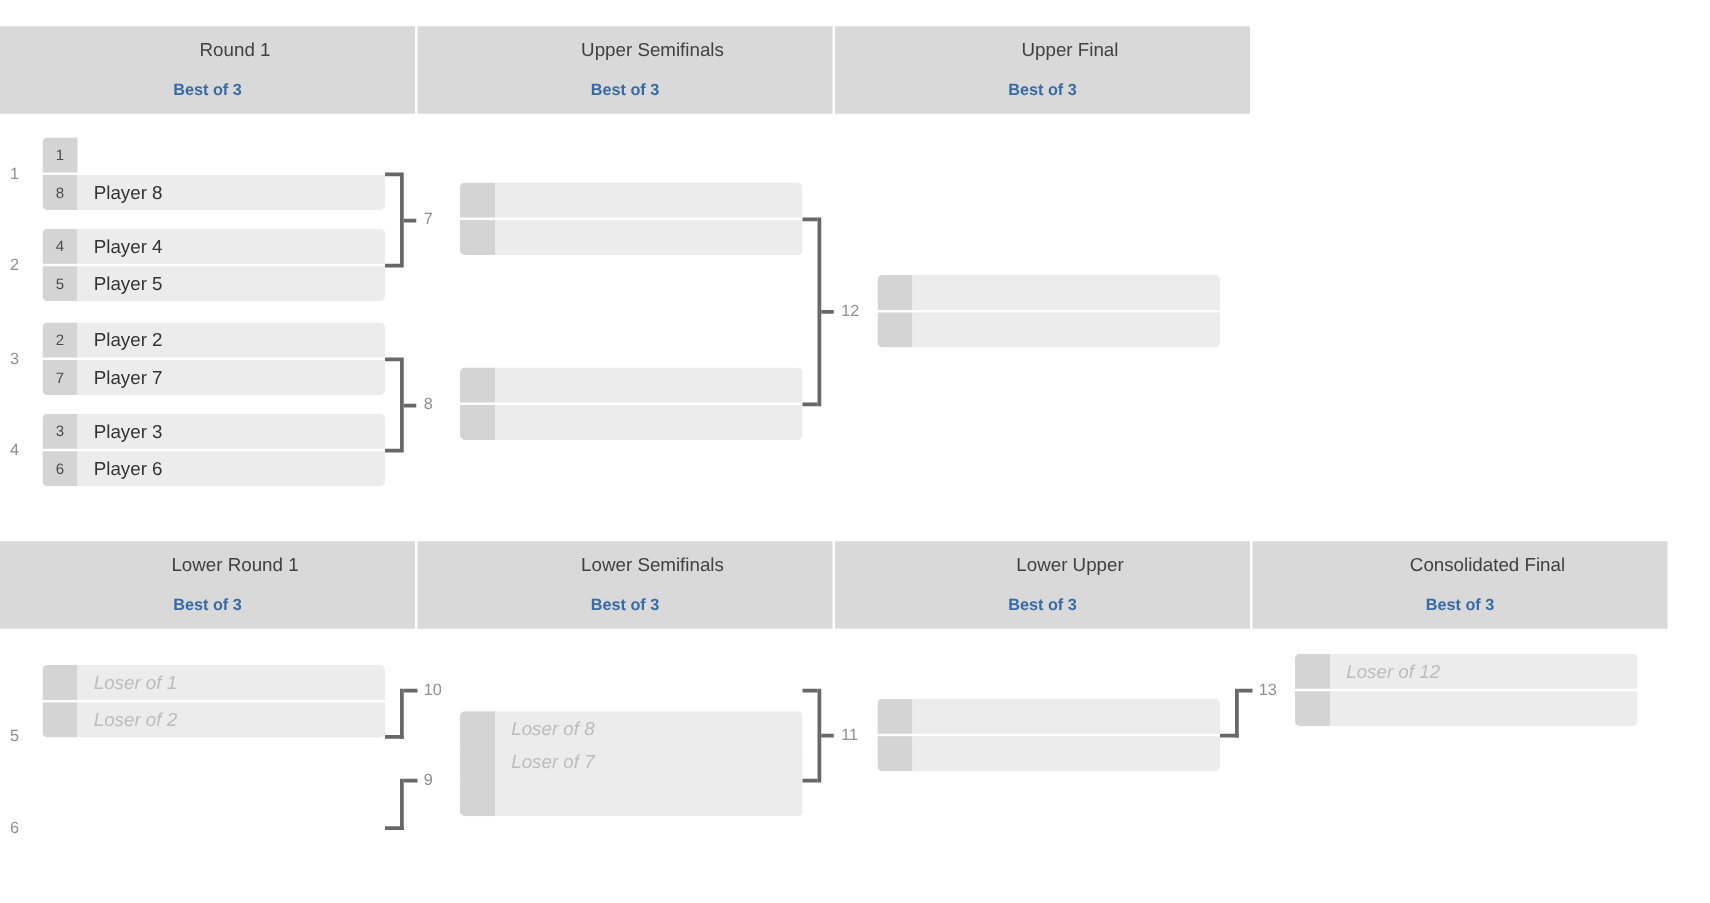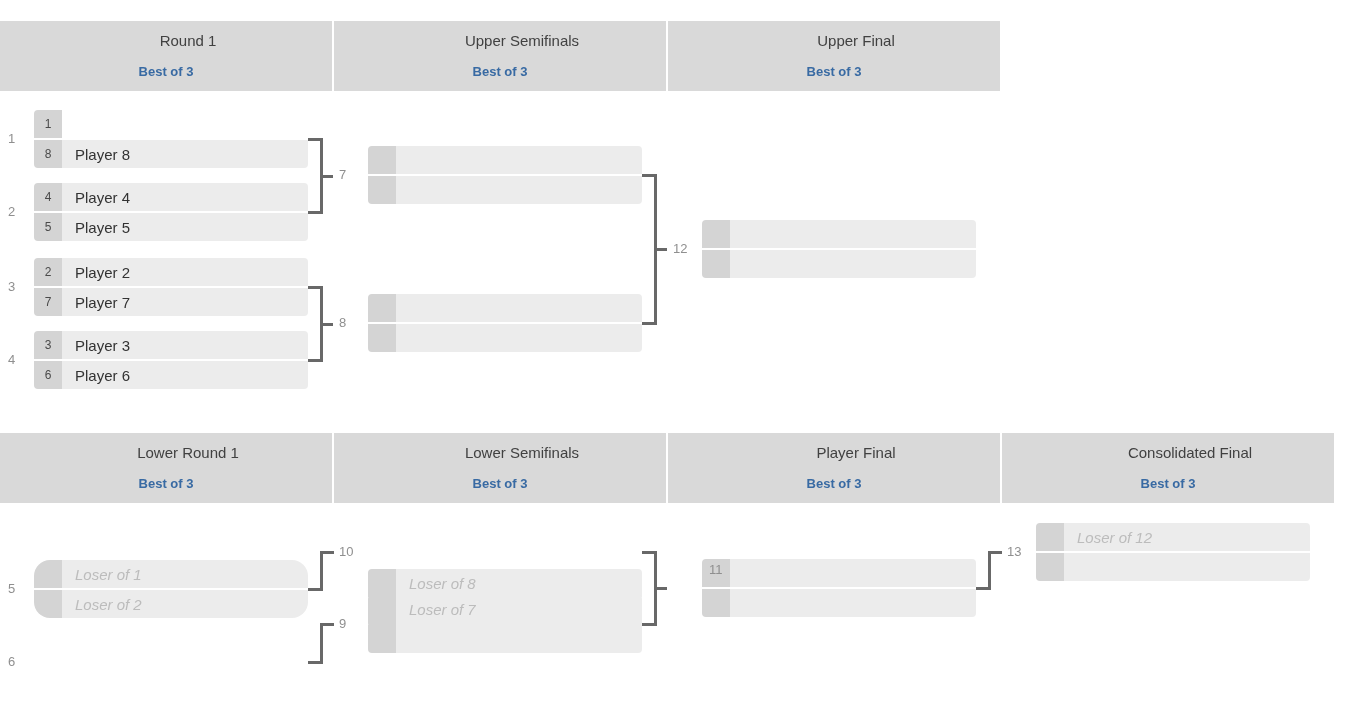--- a/index.html
+++ b/index.html
@@ -56,21 +56,21 @@
 
   <div class="hdr" style="left:0px;top:433px">
     <div class="ht">Lower Round 1</div>
     <div class="hs">Best of 3</div>
   </div>
   <div class="hdr" style="left:334px;top:433px">
     <div class="ht">Lower Semifinals</div>
     <div class="hs">Best of 3</div>
   </div>
   <div class="hdr" style="left:668px;top:433px">
-    <div class="ht">Player Final</div>
+    <div class="ht">Lower Upper</div>
     <div class="hs">Best of 3</div>
   </div>
   <div class="hdr" style="left:1002px;top:433px">
     <div class="ht">Consolidated Final</div>
     <div class="hs">Best of 3</div>
   </div>
 
 <div class="match" style="left: 34px; top: 110px;">
       <div class="slot">
         <div class="seed">1</div>
@@ -140,21 +140,21 @@
       <div class="slot">
         <div class="seed"></div>
         <div class="sname"></div>
       </div>
       <div class="slot second">
         <div class="seed"></div>
         <div class="sname"></div>
       </div>
     </div>
     <div class="mlabel" style="left: 673px; top: 240px;">12</div>
-    <div class="match" style="left: 34px; top: 560px; border-radius: 16px;">
+    <div class="match" style="left: 34px; top: 532px;">
       <div class="slot">
         <div class="seed"></div>
         <div class="sname ph">Loser of 1</div>
       </div>
       <div class="slot second">
         <div class="seed"></div>
         <div class="sname ph">Loser of 2</div>
       </div>
     </div>
     <div class="mlabel" style="left: 8px; top: 580px;">5</div>
@@ -186,21 +186,21 @@
     <div class="match" style="left: 702px; top: 559px;">
       <div class="slot">
         <div class="seed"></div>
         <div class="sname"></div>
       </div>
       <div class="slot second">
         <div class="seed"></div>
         <div class="sname"></div>
       </div>
     </div>
-    <div class="mlabel" style="left: 673px; top: 561px; margin-left: 36px;">11</div>
+    <div class="mlabel" style="left: 673px; top: 579px;">11</div>
     <div class="match" style="left: 1036px; top: 523px;">
       <div class="slot">
         <div class="seed"></div>
         <div class="sname ph">Loser of 12</div>
       </div>
       <div class="slot second">
         <div class="seed"></div>
         <div class="sname"></div>
       </div>
     </div>

